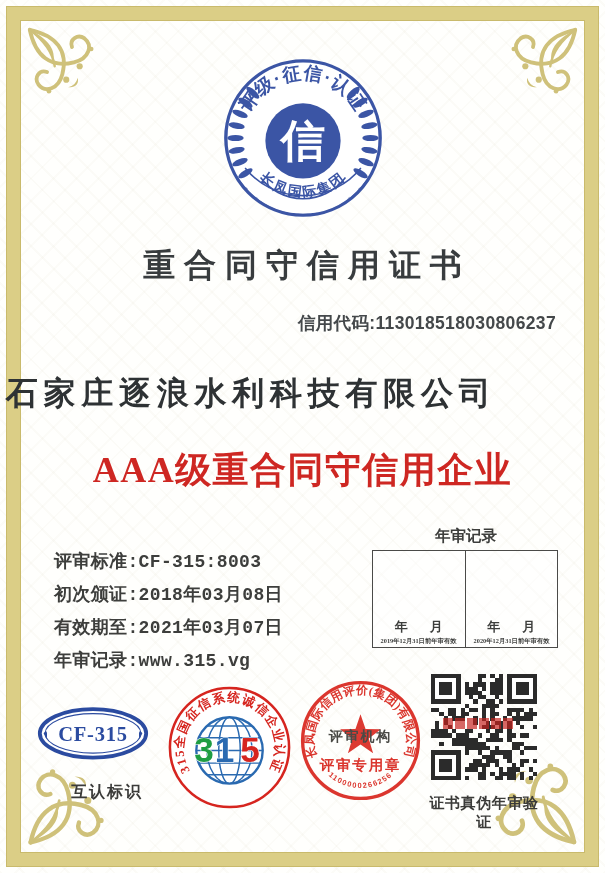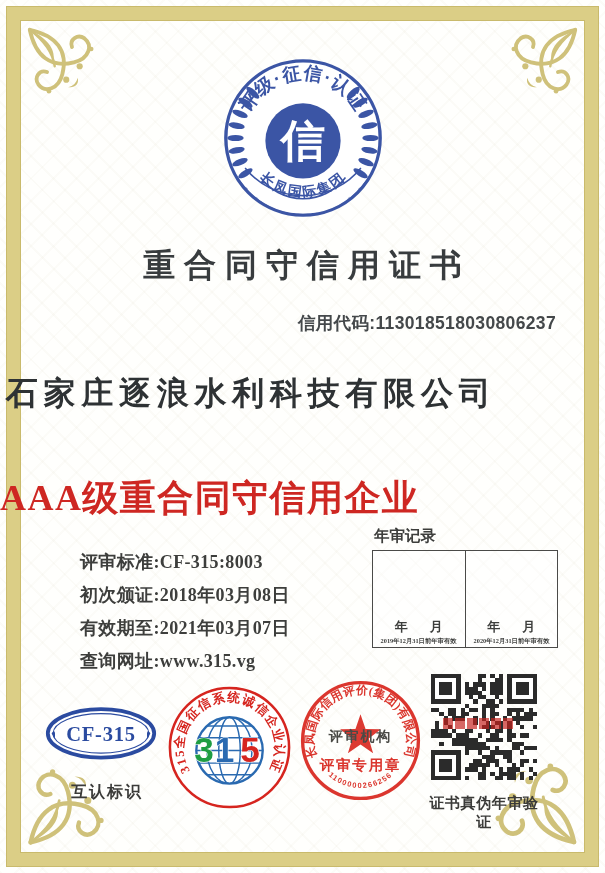--- a/index.html
+++ b/index.html
@@ -40,39 +40,38 @@
     font-family:"Liberation Sans",sans-serif;font-weight:bold;
     font-size:17.5px;color:#44484a;letter-spacing:.02em;
   }
   .company{
     position:absolute;top:372px;left:0;width:100%;text-align:left;
     font-family:"Liberation Sans",sans-serif;font-weight:bold;
     font-size:32px;letter-spacing:.18em;text-indent:.18em;color:#2e3234;
     white-space:nowrap;
   }
   .award{
-    position:absolute;top:446px;left:0;width:100%;
+    position:absolute;top:446px;left:0;width:100%;text-align:center;
     font-weight:bold;font-size:36px;color:#ce2722;letter-spacing:.04em;
     white-space:nowrap;
-    margin-top:28px;
-  }
-  .details{position:absolute;left:80px;top:546px;}
+  }
+  .details{position:absolute;left:54px;top:546px;font-family:Liberation Mono, monospace;}
   .details .line{
     font-weight:bold;font-size:18px;color:#3d3e3c;line-height:33px;
     letter-spacing:.02em;white-space:nowrap;
   }
   .annual{position:absolute;left:372px;top:526px;width:186px;}
-  .annual .label{font-weight:bold;font-size:15.5px;color:#3d3e3c;margin:0 0 3px 2px;}
+  .annual .label{font-weight:bold;font-size:15.5px;color:#3d3e3c;margin:0 0 3px 2px;text-align:center;}
   .annual .box{display:flex;border:1.5px solid #4a4a48;height:96px;background:rgba(255,255,255,.4);}
   .annual .cell{flex:1;display:flex;flex-direction:column;justify-content:flex-end;align-items:center;border-right:1.5px solid #4a4a48;padding-bottom:1px;}
   .annual .cell:last-child{border-right:none;}
   .annual .ym{font-weight:bold;font-size:13px;color:#3d3e3c;display:flex;gap:22px;margin-bottom:1px;}
   .annual .note{font-weight:bold;font-size:6.6px;color:#3d3e3c;white-space:nowrap;transform:scale(.96);}
 
-  .cf-oval{position:absolute;left:44px;top:706px;width:114px;height:54px;text-align:right;}
+  .cf-oval{position:absolute;left:36px;top:706px;width:114px;height:54px;text-align:right;}
   .cf-caption{position:absolute;left:50px;top:766px;width:114px;text-align:center;
     font-weight:bold;font-size:16px;color:#3b3b39;letter-spacing:.12em;margin-top:16px;}
   .globe{position:absolute;left:166px;top:684px;width:127px;height:127px;}
   .seal{position:absolute;left:297px;top:677px;width:127px;height:127px;}
 
   .qr-wrap{position:absolute;left:431px;top:674px;width:106px;}
   .qr-box{position:relative;width:106px;height:106px;}
   .qr-box svg{width:100%;height:100%;display:block;}
   .qr-stamp{
     position:absolute;left:12px;top:44px;display:flex;gap:2px;
@@ -174,21 +173,21 @@
 
   <div class="cert-title">重合同守信用证书</div>
   <div class="credit-code">信用代码:113018518030806237</div>
   <div class="company">石家庄逐浪水利科技有限公司</div>
   <div class="award">AAA级重合同守信用企业</div>
 
   <div class="details">
     <div class="line">评审标准:CF-315:8003</div>
     <div class="line">初次颁证:2018年03月08日</div>
     <div class="line">有效期至:2021年03月07日</div>
-    <div class="line">查询网址:www.315.vg</div>
+    <div class="line">年审记录:www.315.vg</div>
   </div>
 
   <div class="annual">
     <div class="label">年审记录</div>
     <div class="box">
       <div class="cell">
         <div class="ym">
           <span>年</span>
           <span>月</span>
         </div>

